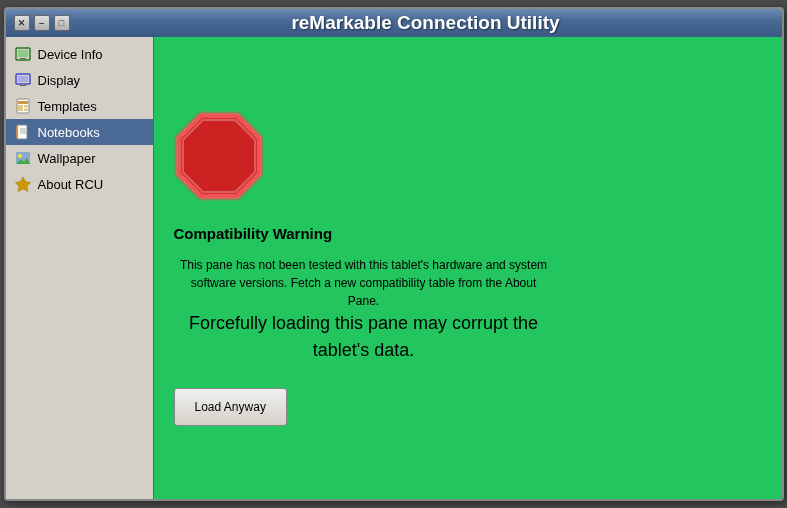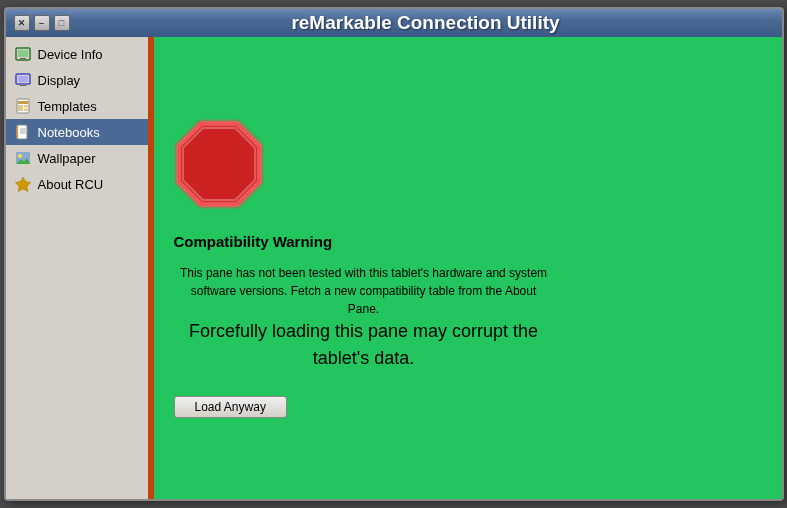--- a/index.html
+++ b/index.html
@@ -67,21 +67,21 @@
 
     .content-area {
       display: flex;
       flex: 1;
       overflow: hidden;
     }
 
     .sidebar {
       width: 148px;
       background: #d4d0c8;
-      border-right: 6px solid #c2410c;
+      border-right: 1px solid #c2410c;
       display: flex;
       flex-direction: column;
       flex-shrink: 0;
       padding-top: 4px;
     }
 
     .sidebar-item {
       display: flex;
       align-items: center;
       padding: 4px 8px;
@@ -145,21 +145,21 @@
     .warning-text2 {
       font-size: 18px;
       color: #000;
       text-align: center;
       max-width: 380px;
       line-height: 1.5;
       margin-bottom: 24px;
     }
 
     .load-button {
-      padding: 3px 20px;
+      padding: 11px 20px;
       background: linear-gradient(to bottom, #f0f0f0, #d4d0c8);
       border: 1px solid #888;
       border-radius: 3px;
       font-size: 12px;
       cursor: pointer;
       color: #000;
     }
 
     
     .icon-svg {

